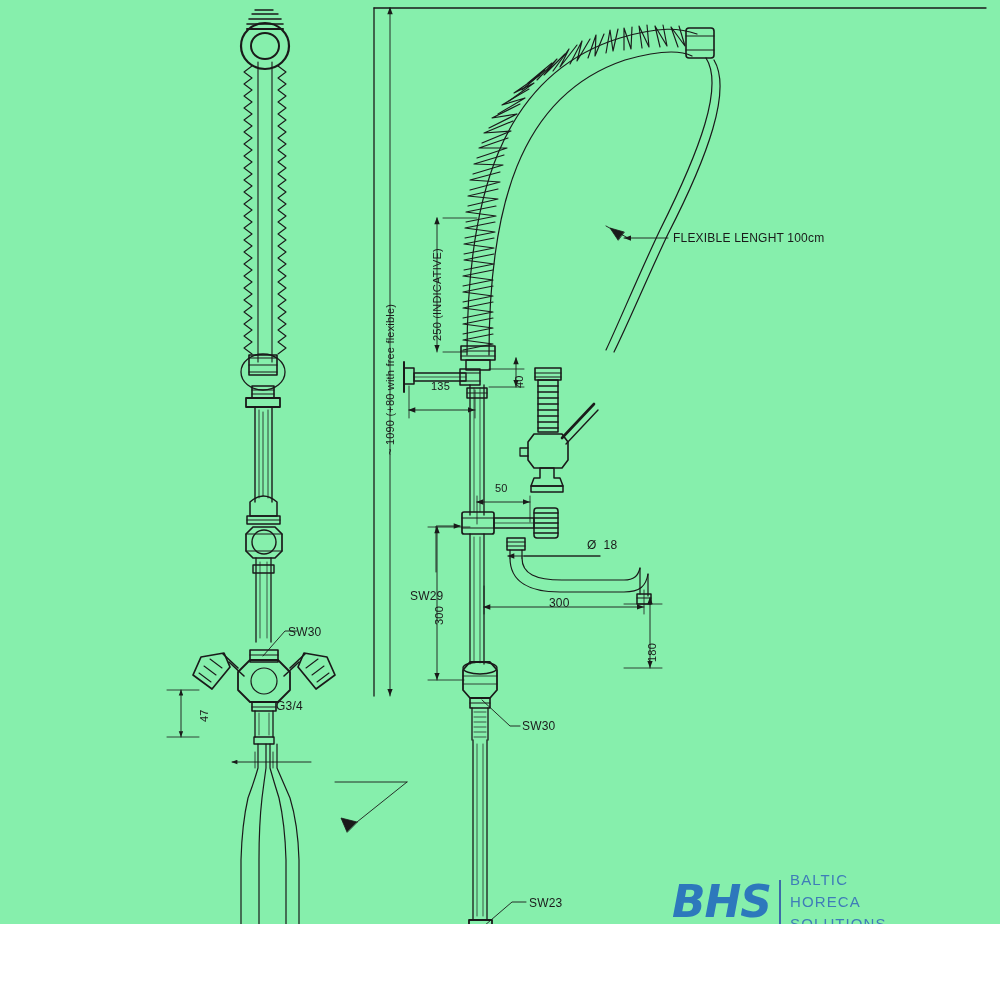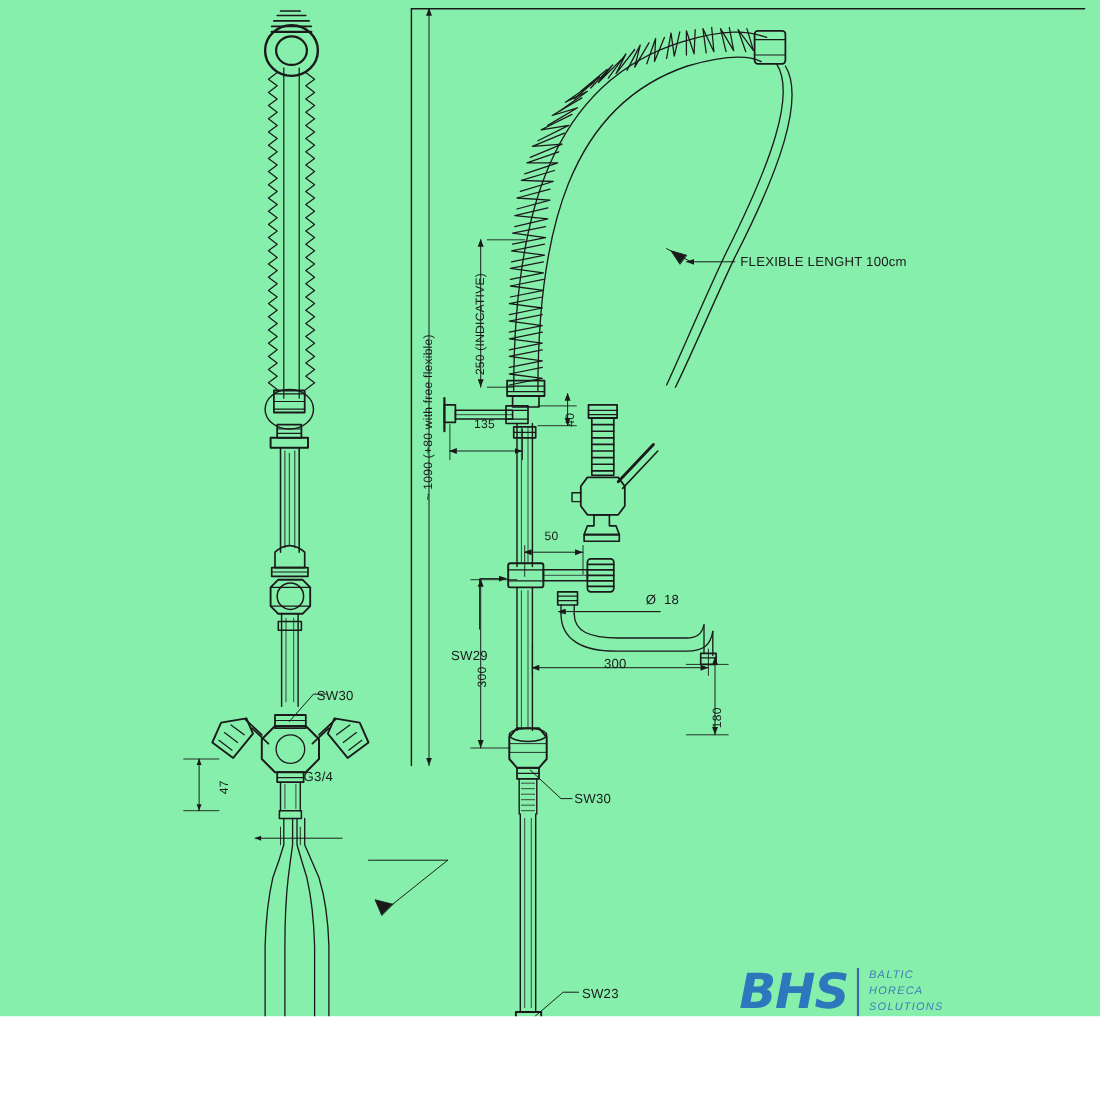--- a/index.html
+++ b/index.html
@@ -61,26 +61,25 @@
   }
   #logo-divider {
     width: 2px;
     height: 44px;
     background: #3c6ca8;
     margin: 0 9px 0 8px;
     flex: 0 0 auto;
   }
   #logo-tag {
     font-family: "Liberation Sans", sans-serif;
-    font-size: 10px;
+    font-size: 15px;
     line-height: 1.45;
     color: #3f7cb8;
     letter-spacing: 1.1px;
     white-space: pre-line;
-    font-style: italic;
   }
 </style>
 </head>
 <body>
 
 <div id="page">
 
   <svg id="drawing" viewBox="0 0 1000 1000">
     <defs>
       <marker id="arrEnd" markerWidth="9" markerHeight="9" refX="8" refY="3" orient="auto" markerUnits="strokeWidth">

